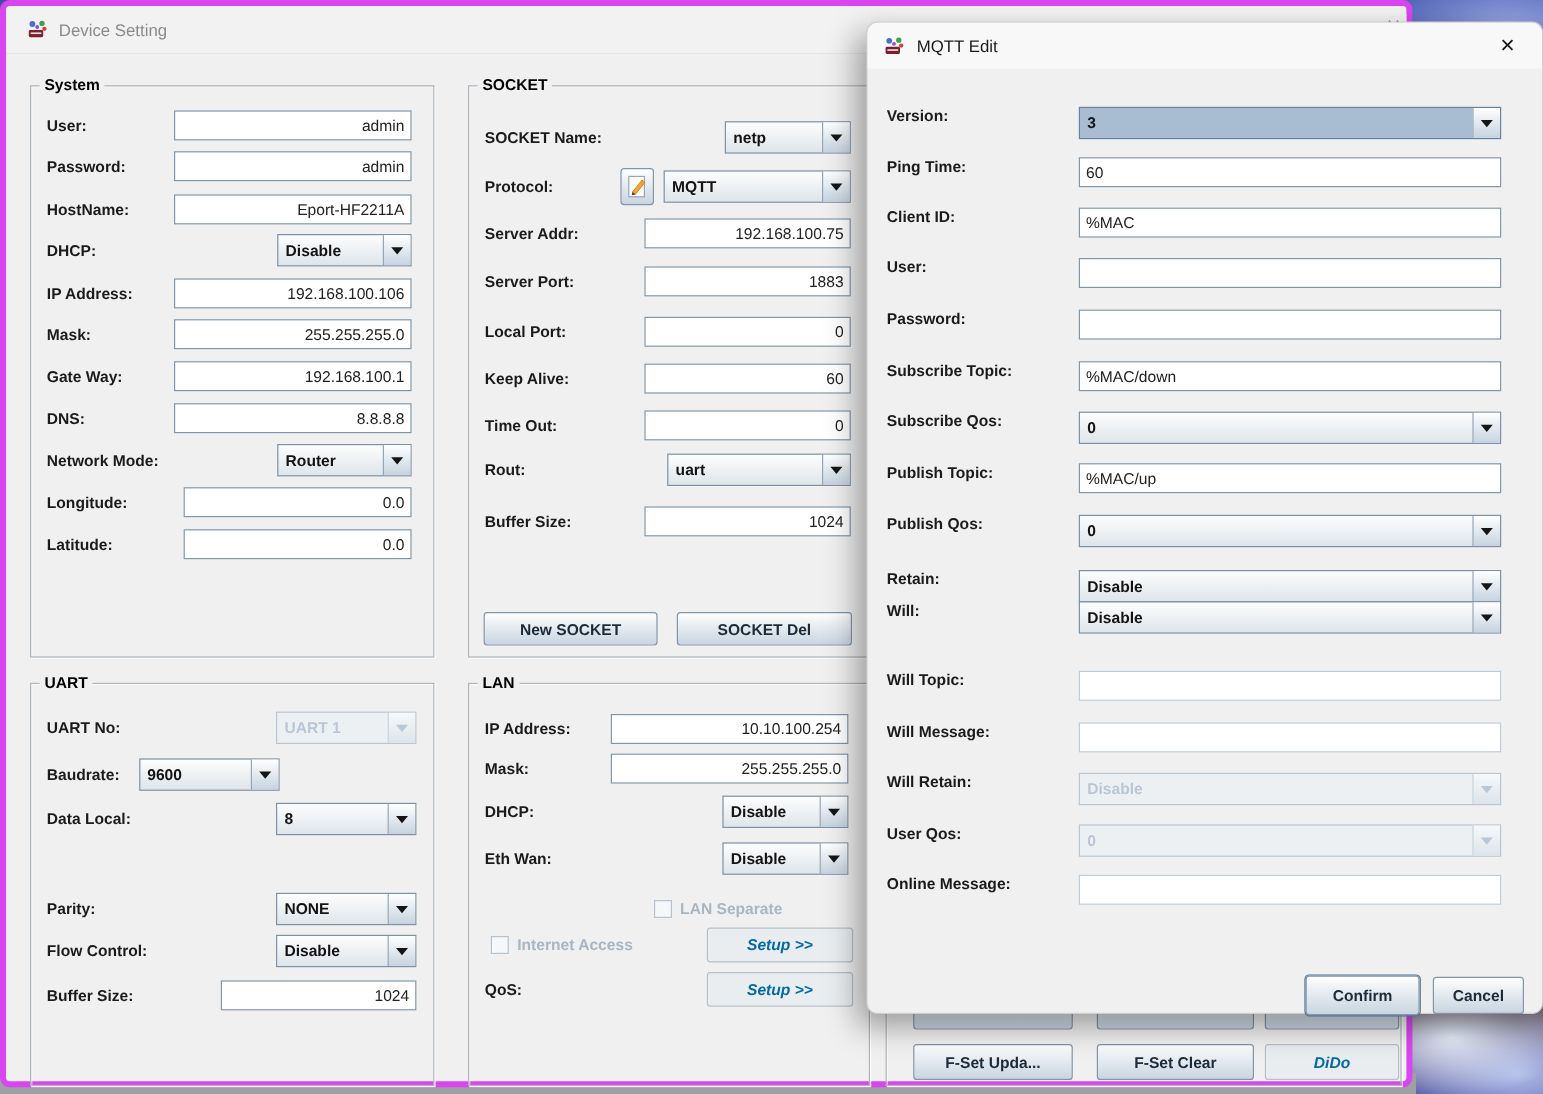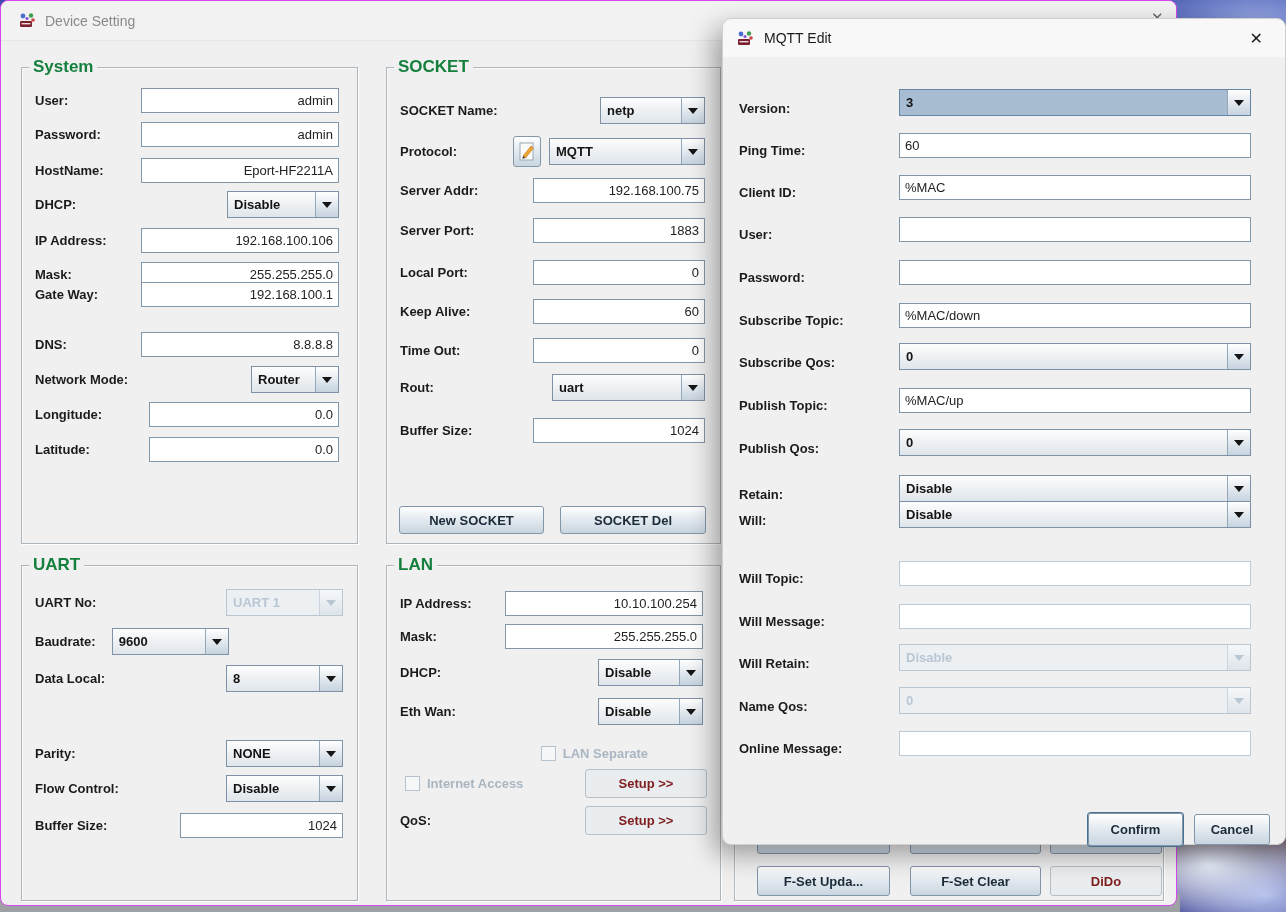--- a/index.html
+++ b/index.html
@@ -13,31 +13,31 @@
       radial-gradient(180px 90px at 1265px 895px,#aebbea 0%,rgba(174,187,234,0) 70%),
       radial-gradient(220px 90px at 1255px 20px,#93a3e0 0%,rgba(147,163,224,0) 60%),
       radial-gradient(120px 50px at 1180px 60px,#c7d2f0 0%,rgba(199,210,240,0) 70%),
       linear-gradient(180deg,#3c4ea8 0%,#5265ba 8%,#7a8ace 20%,#5a6cb6 40%,#8a97d6 62%,#4d57a4 80%,#6a4a38 90%,#3c3f8e 100%);
   }
   
   .bottom-strip{position:absolute;left:0;top:894px;width:1180px;height:18px;background:#9ea1a4;}
 
   
   .win{position:absolute;left:0;top:0;width:1177px;height:906px;background:#f0f0f0;
-       border:1px solid #d946ef;border-radius:8px;}
+       border:5px solid #d946ef;border-radius:8px;}
   .win-titlebar{position:absolute;left:0;top:0;right:0;height:40px;background:#f2f2f2;
        border-radius:8px 8px 0 0;border-bottom:1px solid #e6e6e6;display:flex;align-items:center;padding:0 18px;}
   .win-title{font-size:14px;color:#8a8a8a;margin-left:9px;}
   .win-close{position:absolute;left:1150px;top:8px;font-size:15px;color:#666;}
 
   .dlg-title{font-size:14px;color:#1a1a1a;margin-left:10px;}
 
   
   .group{position:absolute;border:1px solid #aeb6bd;box-shadow:1px 1px 0 rgba(255,255,255,.9), inset 1px 1px 0 rgba(255,255,255,.6);}
-  .gtitle{position:absolute;top:-10px;left:7px;background:#f0f0f0;padding:0 4px;font-weight:bold;font-size:17px;color:#15803d;line-height:18px;}
+  .gtitle{position:absolute;top:-10px;left:7px;background:#f0f0f0;padding:0 4px;font-weight:bold;font-size:13px;color:#000000;line-height:18px;}
 
   .row{position:absolute;left:13px;display:flex;align-items:center;height:27px;}
   .lbl{font-weight:bold;font-size:13px;color:#1b1b1b;white-space:nowrap;}
   .glbl{font-weight:bold;font-size:13px;color:#a9b6c2;white-space:nowrap;}
 
   
   .tf{height:25px;border:1px solid #8196a8;background:#fff;font-size:13px;color:#222;padding:0 5px;margin-left:auto;}
   .tf.ra{text-align:right;}
   .tf.lt{border-color:#bccbd8;}
 
@@ -49,32 +49,32 @@
   .combo.sel{border-color:#6485a3;}
   .combo.sel .ct{background:#a8bdd1;}
   .combo.dis{border-color:#bac7d2;background:#edf0f3;}
   .combo.dis .ct{color:#b9c6d4;}
   .combo.dis .ab{border-left-color:#c9d4de;background:linear-gradient(180deg,#f6f8fa,#dde4ea);}
   .combo.dis .tri{border-top-color:#b9c6d4;}
 
   
   .btn{height:28px;border:1px solid #8296aa;border-radius:3px;background:linear-gradient(180deg,#ffffff,#e2e9ef 50%,#c9d5e0);
        font-weight:bold;font-size:13px;color:#1c2b3a;box-shadow:inset 0 1px 0 #fff;display:flex;align-items:center;justify-content:center;}
-  .btn.dis{background:#e9edf0;border-color:#b7c1ca;color:#7f1d1d;box-shadow:none;}
+  .btn.dis{background:#e9edf0;border-color:#b7c1ca;color:#0369a1;box-shadow:none;font-style:italic;}
   .btn.focus{box-shadow:0 0 0 1px #49708f, inset 0 1px 0 #fff;text-align:center;}
 
   .cb{width:15px;height:15px;border:1px solid #b6c2ce;background:#f5f7f9;display:inline-block;margin-right:7px;flex:none;}
 
   
   .dialog{position:absolute;left:722px;top:18px;width:564px;height:827px;background:#f0f0f0;
        border:1px solid #cfcfcf;border-radius:9px;box-shadow:-8px 10px 26px rgba(0,0,0,.35);}
   .dlg-titlebar{position:absolute;left:0;top:0;right:0;height:38px;background:#f8f8f8;border-radius:9px 9px 0 0;
        display:flex;align-items:center;padding:0 14px;}
   .dlg-close{margin-left:auto;font-size:16px;color:#1a1a1a;padding:2px 8px;}
-  .drow{position:absolute;left:16px;right:34px;display:flex;align-items:flex-end;height:27px;}
+  .drow{position:absolute;left:16px;right:34px;display:flex;align-items:flex-start;height:27px;}
   .drow .tf,.drow .combo{width:352px;}
 
   .hidden-btn{position:absolute;height:36px;}
 </style>
 </head>
 <body>
 
 <div id="screen">
   <div class="desktop"></div>
   <div class="bottom-strip"></div>
@@ -119,31 +119,31 @@
         </div>
       </div>
       <div class="row" style="top:159px;right:18px;">
         <span class="lbl">IP Address:</span>
         <input class="tf ra" style="width: 198px;" value="192.168.100.106">
       </div>
       <div class="row" style="top:193px;right:18px;">
         <span class="lbl">Mask:</span>
         <input class="tf ra" style="width: 198px;" value="255.255.255.0">
       </div>
-      <div class="row" style="top:213px;right:18px;">
+      <div class="row" style="top:228px;right:18px;">
         <span class="lbl">Gate Way:</span>
         <input class="tf ra" style="width: 198px;" value="192.168.100.1">
       </div>
       <div class="row" style="top:263px;right:18px;">
         <span class="lbl">DNS:</span>
         <input class="tf ra" style="width: 198px;" value="8.8.8.8">
       </div>
       <div class="row" style="top:298px;right:18px;">
         <span class="lbl">Network Mode:</span>
-        <div class="combo" style="width:88px;">
+        <div class="combo" style="width:112px;">
           <span class="ct">Router</span>
           <span class="ab">
               <span class="tri"></span>
             </span>
         </div>
       </div>
       <div class="row" style="top:333px;right:18px;">
         <span class="lbl">Longitude:</span>
         <input class="tf ra" style="width: 190px;" value="0.0">
       </div>
@@ -421,21 +421,21 @@
     <div class="drow" style="top:625px;">
       <span class="lbl">Will Retain:</span>
       <div class="combo dis">
         <span class="ct">Disable</span>
         <span class="ab">
             <span class="tri"></span>
           </span>
       </div>
     </div>
     <div class="drow" style="top:668px;">
-      <span class="lbl">Name Qos:</span>
+      <span class="lbl">User Qos:</span>
       <div class="combo dis">
         <span class="ct">0</span>
         <span class="ab">
             <span class="tri"></span>
           </span>
       </div>
     </div>
     <div class="drow" style="top:710px;">
       <span class="lbl">Online Message:</span>
       <input class="tf lt" value="" style="">

